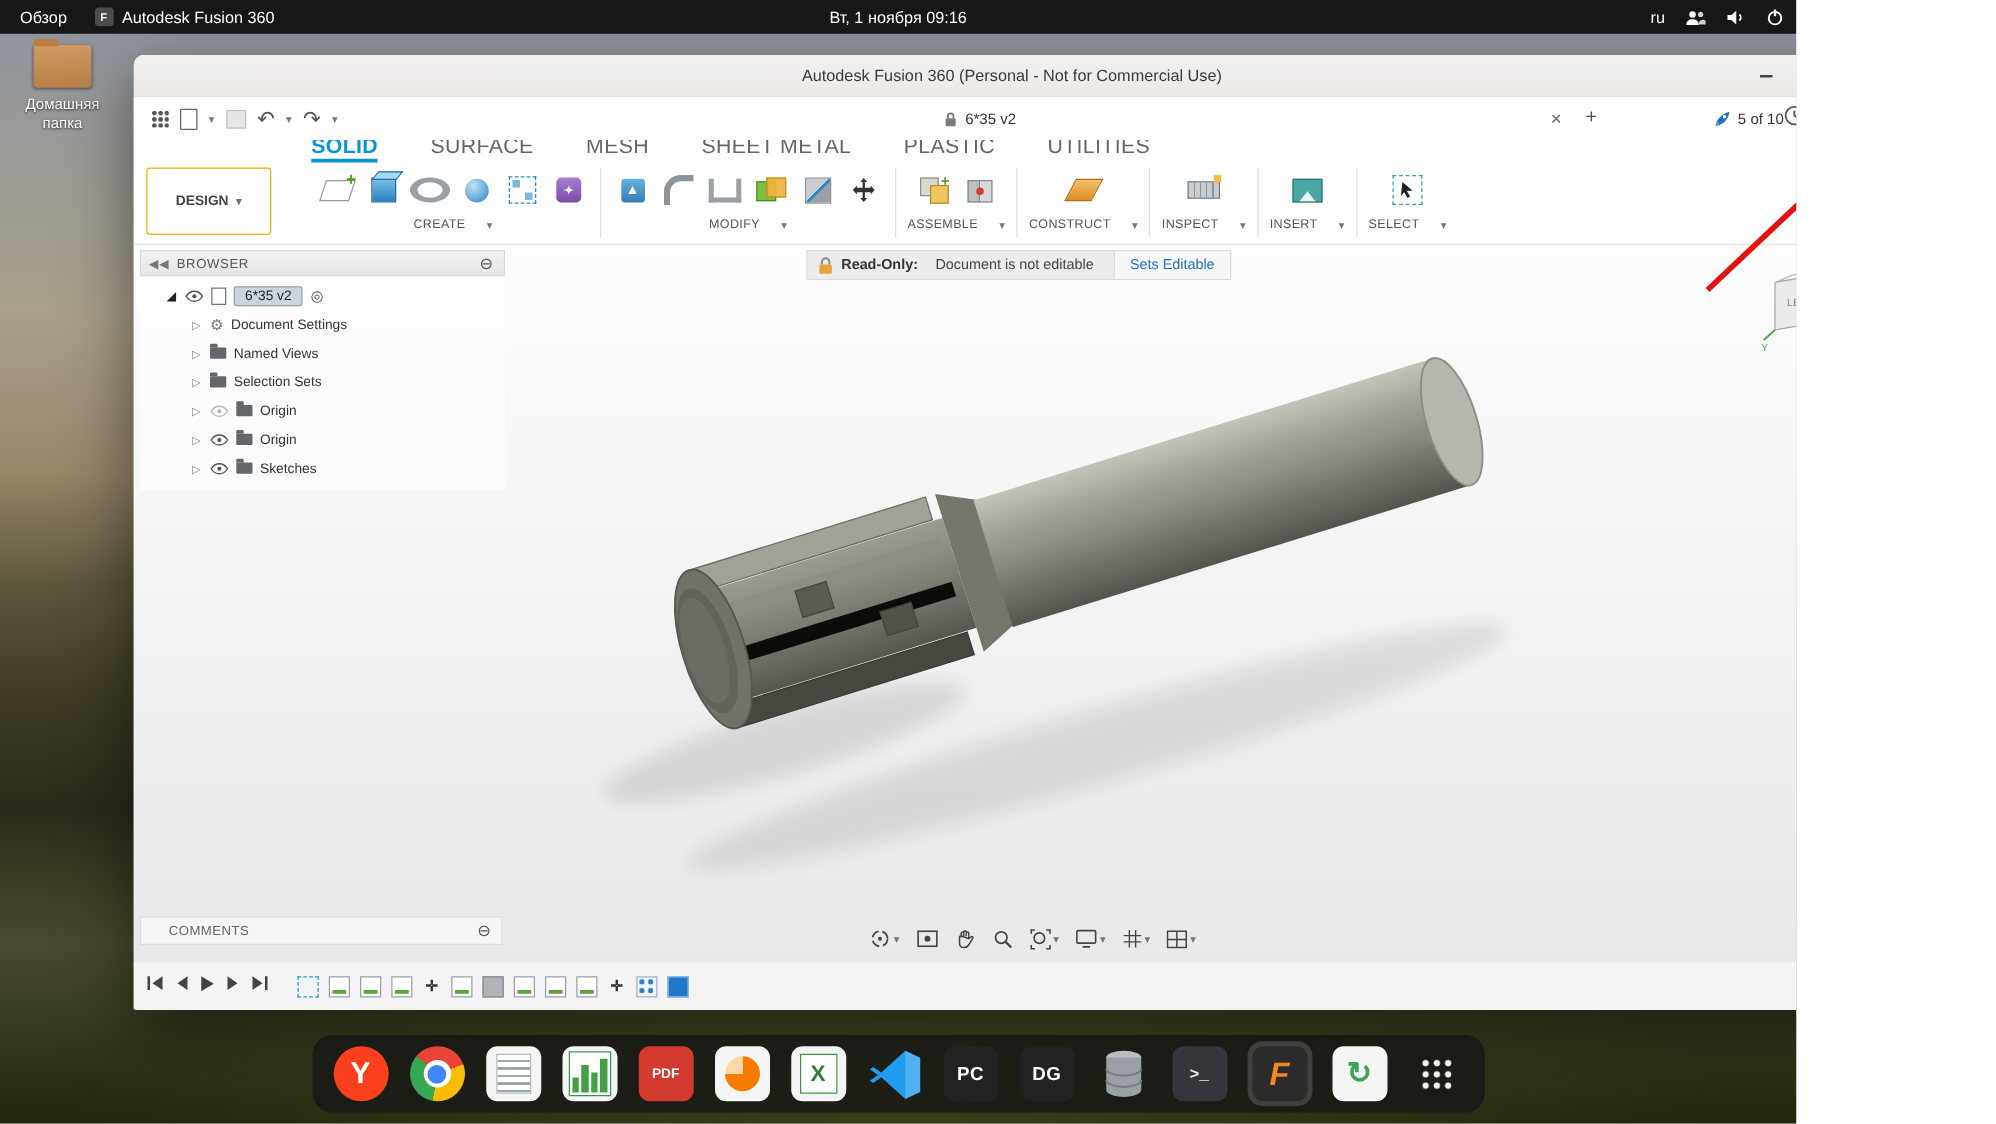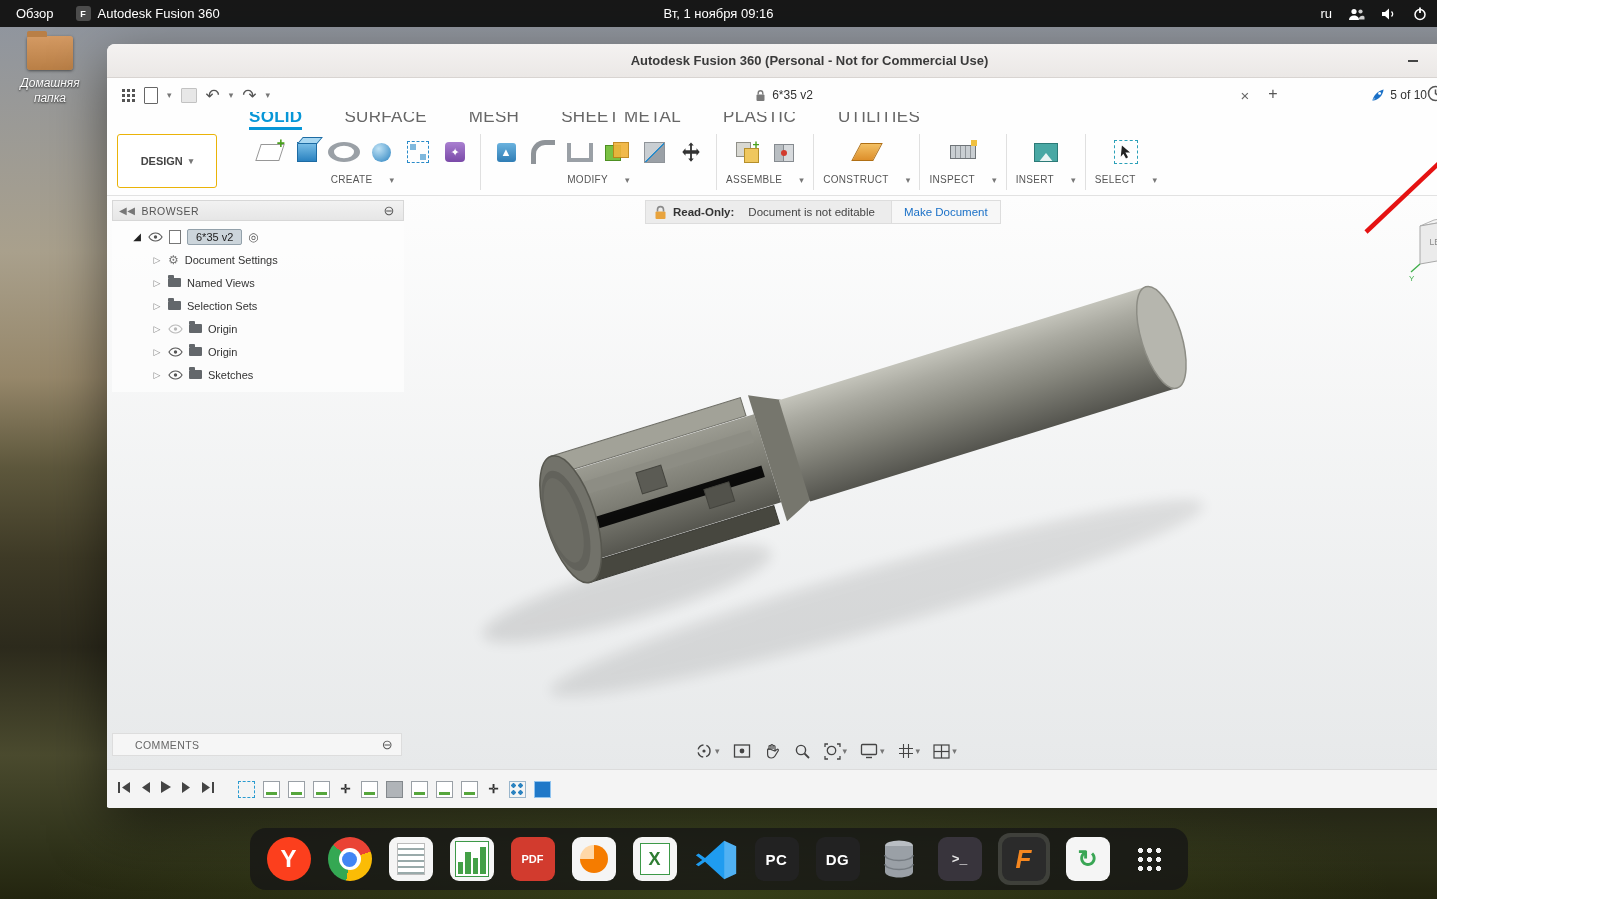--- a/index.html
+++ b/index.html
@@ -15,31 +15,31 @@
   #topbar{position:absolute;left:0;top:0;width:100%;height:27px;background:rgba(18,18,18,.96);
     color:#fff;font-size:13px;display:flex;align-items:center;z-index:20;}
   #topbar .tb-left{display:flex;align-items:center;gap:22px;padding-left:16px;}
   #topbar .tb-appsec{display:flex;align-items:center;gap:7px;}
   .tb-appicon{width:15px;height:15px;border-radius:3px;background:#4c4c4c;color:#fff;font-size:9px;
     display:flex;align-items:center;justify-content:center;font-weight:bold;}
   #topbar .tb-clock{position:absolute;left:50%;transform:translateX(-50%);}
   #topbar .tb-right{position:absolute;right:10px;display:flex;align-items:center;gap:16px;}
   .tbic{display:flex;align-items:center;}
   
-  #homefolder{position:absolute;left:8px;top:36px;width:84px;display:flex;flex-direction:column;align-items:center;z-index:5;font-style:italic;}
+  #homefolder{position:absolute;left:8px;top:36px;width:84px;display:flex;flex-direction:column;align-items:center;z-index:5;}
   .folderbig{width:46px;height:34px;background:linear-gradient(#d49a63,#b97f46);border-radius:3px;position:relative;box-shadow:0 1px 3px rgba(0,0,0,.5);}
   .folderbig::before{content:"";position:absolute;top:-5px;left:0;width:20px;height:6px;background:#b97f46;border-radius:2px 2px 0 0;}
   #homefolder .hf-label{margin-top:6px;color:#fff;font-size:12px;text-align:center;line-height:1.25;text-shadow:0 1px 2px rgba(0,0,0,.8);}
 
   
   #win{position:absolute;left:107px;top:44px;width:1405px;height:763px;background:#fdfdfd;
     border-radius:8px 8px 0 0;box-shadow:0 18px 55px rgba(0,0,0,.5);z-index:10;}
   #titlebar{height:33px;background:linear-gradient(#f4f2f1,#ebe8e6);border-bottom:1px solid #d8d4d1;
     border-radius:8px 8px 0 0;display:flex;align-items:center;justify-content:center;position:relative;}
-  #titlebar .ttext{font-size:13px;color:#3a3a3a;font-weight:bold;}
+  #titlebar .ttext{font-size:13px;color:#3a3a3a;font-weight:normal;}
   .winctrls{position:absolute;right:14px;top:0;height:33px;display:flex;align-items:center;gap:20px;}
   .wc{width:18px;height:18px;display:flex;align-items:center;justify-content:center;color:#444;}
   .wc-min{width:10px;height:2px;background:#444;}
   .wc-max{width:9px;height:9px;border:1.6px solid #444;border-radius:2px;}
   .wc-close{font-size:16px;line-height:1;color:#444;}
 
   
   #qat{height:34px;background:#fefefe;position:relative;display:flex;align-items:center;}
   .qat-left{display:flex;align-items:center;gap:9px;padding-left:14px;color:#555;}
   .qicon{display:flex;align-items:center;justify-content:center;height:22px;}
@@ -506,21 +506,21 @@
 
       <div id="robanner">
         <span class="seg1">
           <svg width="13" height="15" viewBox="0 0 13 15">
               <rect x="1.5" y="6.5" width="10" height="7.5" rx="1" fill="#e8a33d"></rect>
               <path d="M3.5 6.5V4.6a3 3 0 0 1 6 0v1.9" stroke="#8a8a8a" stroke-width="1.6" fill="none"></path>
             </svg>
           <span class="b-label">Read-Only:</span>
         </span>
         <span class="b-msg">Document is not editable</span>
-        <span class="b-action">Make Document</span>
+        <span class="b-action">Sets Editable</span>
       </div>
 
       <div id="browser">
         <div class="bhead">
           <span class="coll">◀◀</span>
           <span>BROWSER</span>
           <span class="minus">⊖</span>
         </div>
         <div class="btree">
           <div class="brow">

